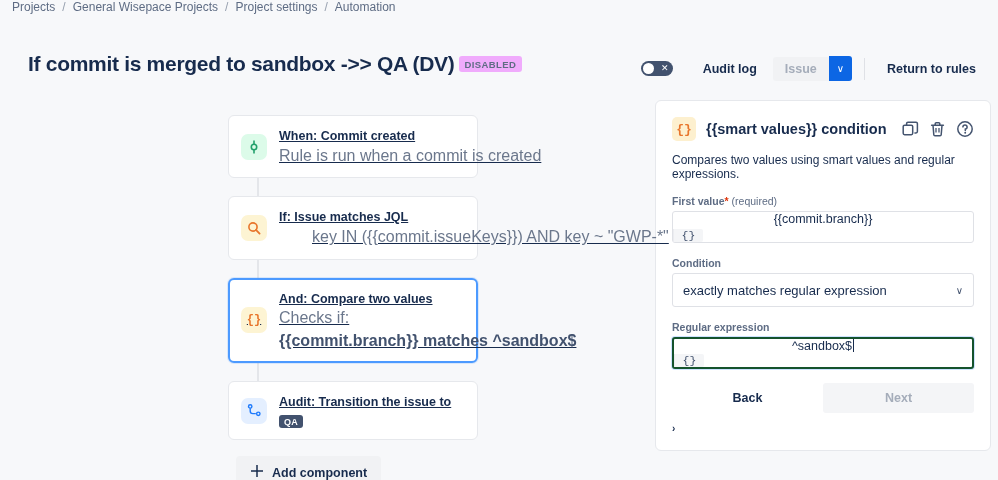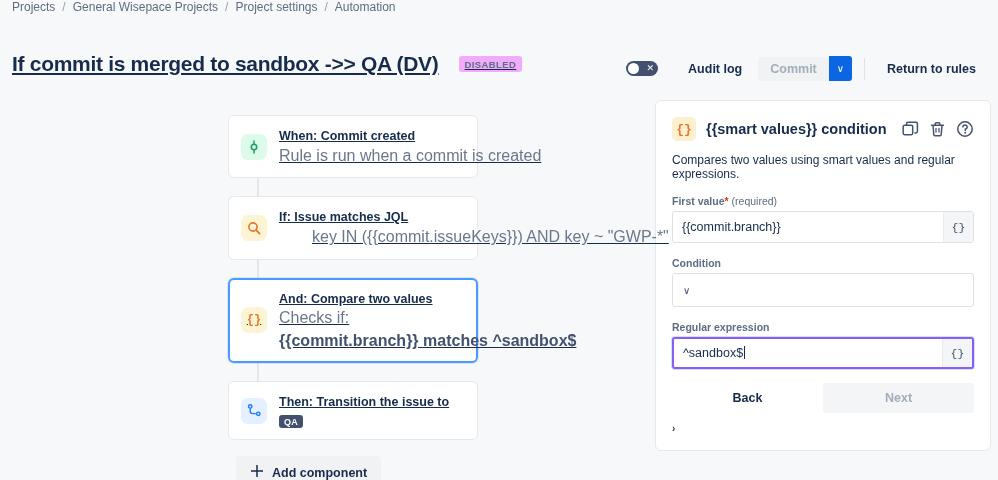--- a/index.html
+++ b/index.html
@@ -15,22 +15,22 @@
   .breadcrumb {
     position: absolute; left: 12px; top: 0;
     display: flex; align-items: center; gap: 7px;
     font-size: 12px; color: #5e6c84;
   }
   .breadcrumb .crumb { white-space: nowrap; }
   .breadcrumb .sep { color: #97a0af; }
 
   
   .title-row {
-    position: absolute; left: 12px; top: 52px;
-    display: flex; align-items: center; gap: 20px; text-decoration: underline;
+    position: absolute; left: 28px; top: 52px;
+    display: flex; align-items: center; gap: 4px;
   }
   .page-title {
     font-size: 21px; font-weight: bold; letter-spacing: -0.3px;
     color: #172b4d; white-space: nowrap;
   }
   .badge-disabled {
     background: #f0abfc; color: #5e6c84;
     font-size: 9.5px; font-weight: bold; letter-spacing: 0.4px;
     padding: 3px 6px 2px; border-radius: 3px;
   }
@@ -159,24 +159,24 @@
 
   .field-label {
     font-size: 10.5px; font-weight: bold; color: #5e6c84;
     margin-bottom: 4px;
   }
   .req { color: #de350b; }
   .req-note { font-weight: normal; }
   .input-wrap {
     position: relative; display: flex; align-items: center;
     border: 1px solid #dfe1e6; border-radius: 3px;
-    background: #ffffff; height: 32px; margin-bottom: 14px;
+    background: #ffffff; height: 32px; margin-bottom: 14px; flex-direction: column;
   }
   .input-wrap.focused {
-    border: 2px solid #8b5cf6;
+    border: 2px solid #14532d;
     box-shadow: 0 0 0 1px rgba(56,139,255,0.25);
     align-items: center;
   }
   .input-val {
     flex: 1; padding: 0 9px; font-size: 12.5px; color: #172b4d;
     white-space: nowrap; overflow: hidden;
   }
   .caret-bar {
     display: inline-block; width: 1px; height: 13px;
     background: #172b4d; vertical-align: -2px; margin-left: 1px;
@@ -232,21 +232,21 @@
   <span class="page-title">If commit is merged to sandbox -&gt;&gt; QA (DV)</span>
   <span class="badge-disabled">DISABLED</span>
 </div>
 
 <div class="header-actions">
   <div class="toggle">
     <span class="knob"></span>
     <span class="x">✕</span>
   </div>
   <span class="hdr-link">Audit log</span>
-  <button class="btn-update">Commit</button>
+  <button class="btn-update">Issue</button>
   <button class="btn-caret">∨</button>
   <span class="hdr-divider"></span>
   <span class="hdr-link">Return to rules</span>
 </div>
 
 <div class="chain">
   <div class="connector" style="height:295px;"></div>
 
   <div class="card">
     <span class="card-icon ic-green">
@@ -294,21 +294,21 @@
 
   <div class="card">
     <span class="card-icon ic-blue">
       <svg width="15" height="15" viewBox="0 0 15 15" aria-hidden="true">
         <circle cx="3.2" cy="3.4" r="1.7" fill="none" stroke="#1d7afc" stroke-width="1.4"></circle>
         <path d="M3.2 5.2 V8 a2.6 2.6 0 0 0 2.6 2.6 h3" fill="none" stroke="#1d7afc" stroke-width="1.4"></path>
         <circle cx="11.3" cy="10.8" r="1.7" fill="none" stroke="#1d7afc" stroke-width="1.4"></circle>
       </svg>
     </span>
     <span class="card-body">
-      <span class="card-title">Then: Transition the issue to</span>
+      <span class="card-title">Audit: Transition the issue to</span>
       <span class="badge-qa">QA</span>
     </span>
   </div>
 
   <button class="add-component">
     <span>
       <svg width="14" height="14" viewBox="0 0 14 14" aria-hidden="true">
         <line x1="7" y1="1" x2="7" y2="13" stroke="#172b4d" stroke-width="1.5"></line>
         <line x1="1" y1="7" x2="13" y2="7" stroke="#172b4d" stroke-width="1.5"></line>
       </svg>
@@ -353,20 +353,21 @@
     <span>First value</span><span class="req">*</span>
     <span class="req-note">(required)</span>
   </div>
   <div class="input-wrap">
     <span class="input-val">{{commit.branch}}</span>
     <span class="smart-btn">{}</span>
   </div>
 
   <div class="field-label">Condition</div>
   <div class="select-wrap">
+    <span class="select-val">exactly matches regular expression</span>
     <span class="chev">∨</span>
   </div>
 
   <div class="field-label">Regular expression</div>
   <div class="input-wrap focused">
     <span class="input-val"><span>^sandbox$</span><span class="caret-bar"></span></span>
     <span class="smart-btn">{}</span>
   </div>
 
   <div class="panel-btns">

